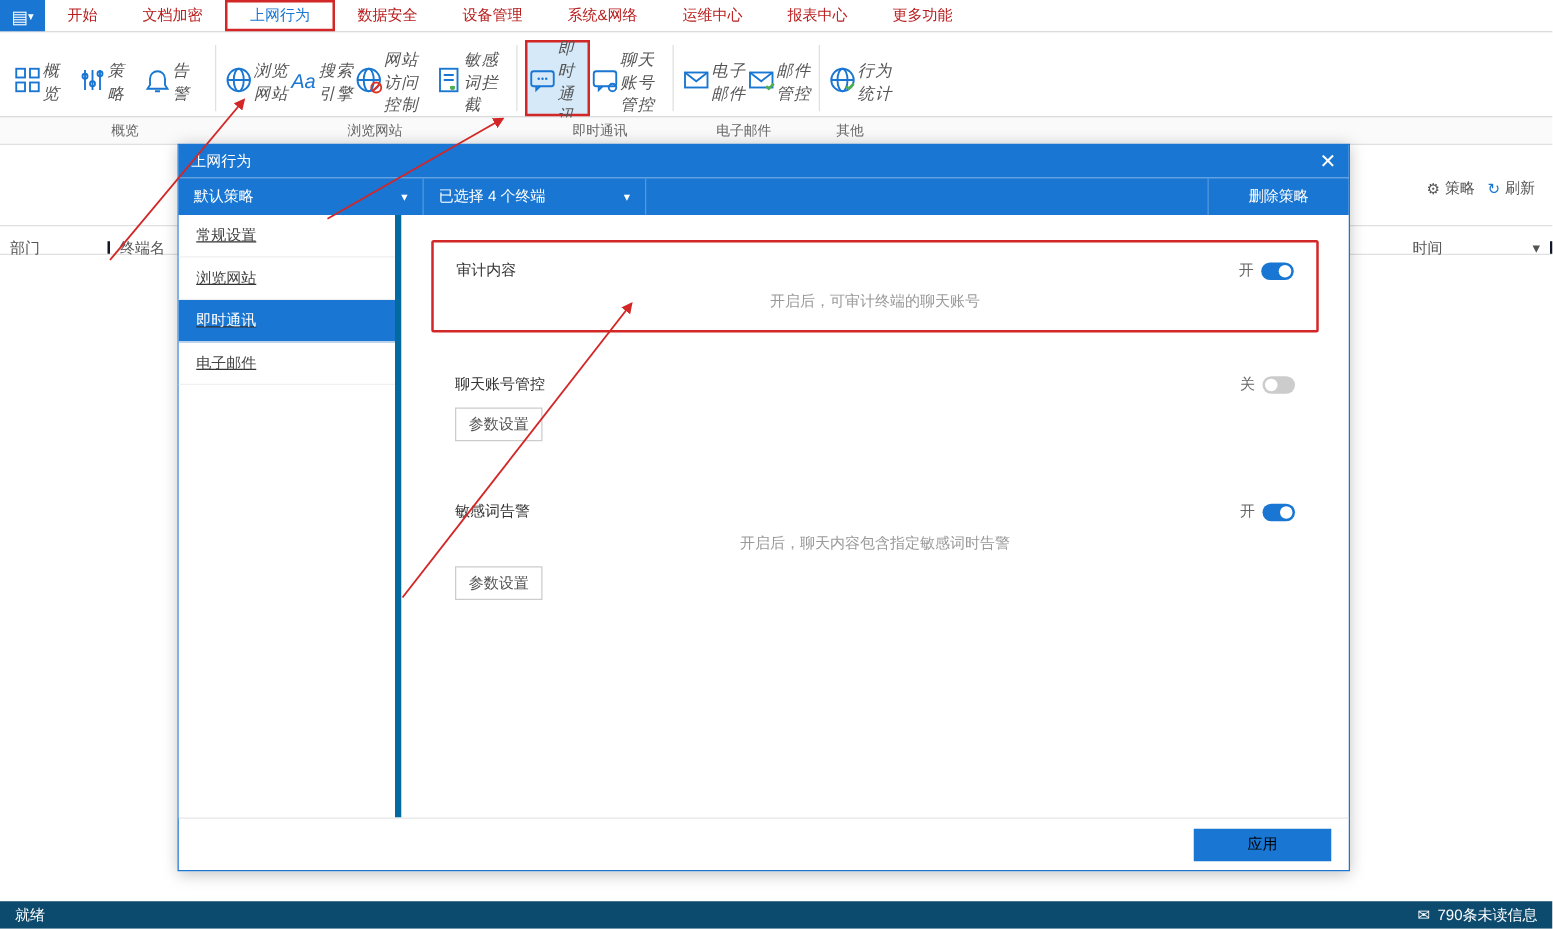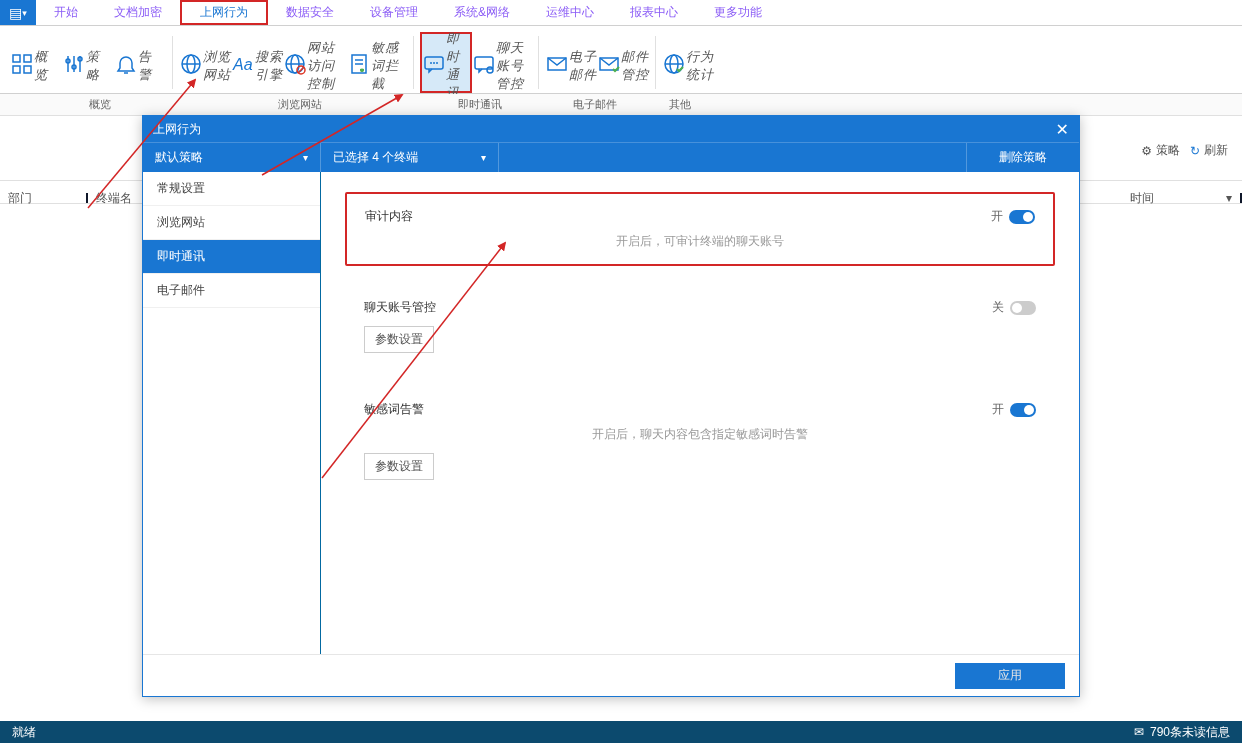--- a/index.html
+++ b/index.html
@@ -1,21 +1,21 @@
 <!DOCTYPE html>
 <html><head>
 <meta charset="utf-8">
 <style>
 * { box-sizing: border-box; margin: 0; padding: 0; font-family: "Microsoft YaHei", sans-serif; }
 body { width: 1242px; height: 743px; position: relative; background: #fff; font-size: 12px; color: #333; overflow: hidden; }
 
 
 .menubar { height: 26px; background: #fff; border-bottom: 1px solid #d0d0d0; display: flex; align-items: stretch; }
 .menubar .logo { width: 36px; background: #1976d2; color: #fff; display: flex; align-items: center; justify-content: center; font-size: 14px; }
-.menubar .menu-item { padding: 0 18px; display: flex; align-items: center; color: #8b5cf6; cursor: pointer; }
+.menubar .menu-item { padding: 0 18px; display: flex; align-items: center; color: #b91c1c; cursor: pointer; }
 .menubar .menu-item.highlight { border: 2px solid #d32626; color: #1976d2; }
 
 
 .ribbon { height: 68px; background: #fff; border-bottom: 1px solid #d0d0d0; display: flex; padding: 6px 10px 0 10px; }
 .ribbon-btn { width: 52px; display: flex; flex-direction: row; align-items: center; justify-content: flex-start; padding-top: 2px; cursor: pointer; position: relative; font-style: italic; }
 .ribbon-btn .icon { width: 28px; height: 28px; display: flex; align-items: center; justify-content: center; color: #1976d2; }
 .ribbon-btn .lbl { font-size: 13px; color: #555; margin-top: 4px; letter-spacing: 1px; }
 .ribbon-btn.highlight { border: 2px solid #d32626; background: #d6e9f8; }
 .ribbon-sep { width: 1px; background: #e0e0e0; margin: 4px 6px; }
 
@@ -30,27 +30,27 @@
 .bg-headers .col { border-right: 2px solid #0f172a; padding: 4px 8px; display: flex; align-items: center; margin-top: 12px; }
 .bg-headers .col.time { flex: 0 0 120px; margin-left: auto; display: flex; justify-content: space-between; }
 
 
 .dialog { position: absolute; left: 142px; top: 115px; width: 938px; height: 582px; background: #fff; border: 1px solid #1976d2; box-shadow: 0 2px 12px rgba(0,0,0,0.25); display: flex; flex-direction: column; }
 .dlg-title { height: 26px; background: #1976d2; color: #fff; display: flex; align-items: center; padding: 0 10px; font-size: 12px; }
 .dlg-title .close { margin-left: auto; cursor: pointer; font-size: 16px; }
 .dlg-filter { height: 30px; background: #1976d2; display: flex; align-items: stretch; color: #fff; border-top: 1px solid rgba(255,255,255,0.2); }
 .dlg-filter .sel { display: flex; align-items: center; padding: 0 12px; border-right: 1px solid rgba(255,255,255,0.25); cursor: pointer; }
 .dlg-filter .sel .caret { margin-left: auto; font-size: 10px; }
-.dlg-filter .sel.policy { width: 178px; align-items: center; }
+.dlg-filter .sel.policy { width: 196px; align-items: center; }
 .dlg-filter .sel.terminals { width: 178px; }
 .dlg-filter .spacer { flex: 1; border-right: 1px solid rgba(255,255,255,0.25); }
 .dlg-filter .delete { width: 112px; display: flex; align-items: center; justify-content: center; cursor: pointer; }
 
 .dlg-body { flex: 1; display: flex; min-height: 0; }
-.dlg-side { width: 178px; border-right: 1px solid #0369a1; background: #fff; }
+.dlg-side { width: 178px; border-right: 5px solid #0369a1; background: #fff; text-decoration: underline; }
 .dlg-side .item { height: 34px; display: flex; align-items: center; padding: 0 14px; font-size: 12px; color: #444; cursor: pointer; border-bottom: 1px solid #f0f0f0; }
 .dlg-side .item.active { background: #1976d2; color: #fff; }
 
 .dlg-main { flex: 1; padding: 20px 24px; overflow: auto; }
 .setting-block { padding: 14px 18px; margin-bottom: 18px; border: 1px solid transparent; border-radius: 2px; }
 .setting-block.highlight { border: 2px solid #d32626; }
 .setting-block .row1 { display: flex; align-items: flex-end; justify-content: space-between; }
 .setting-block .title { font-size: 12px; color: #333; }
 .setting-block .desc { font-size: 12px; color: #999; margin-top: 8px; text-align: center; }
 .setting-block .params { margin-top: 10px; }
@@ -58,21 +58,21 @@
 
 .toggle-wrap { display: flex; align-items: center; gap: 6px; font-size: 12px; color: #666; }
 .toggle { width: 26px; height: 14px; border-radius: 8px; position: relative; cursor: pointer; }
 .toggle.on { background: #1976d2; }
 .toggle.off { background: #ccc; }
 .toggle .knob { width: 10px; height: 10px; background: #fff; border-radius: 50%; position: absolute; top: 2px; }
 .toggle.on .knob { right: 2px; }
 .toggle.off .knob { left: 2px; }
 
 .dlg-footer { height: 42px; border-top: 1px solid #e6e6e6; display: flex; align-items: center; justify-content: flex-end; padding: 0 14px; }
-.dlg-footer button { width: 110px; height: 26px; background: #1976d2; color: #e5e5e5; border: none; font-size: 12px; cursor: pointer; }
+.dlg-footer button { width: 110px; height: 26px; background: #1976d2; color: #000000; border: none; font-size: 12px; cursor: pointer; }
 
 
 .statusbar { position: absolute; bottom: 0; left: 0; right: 0; height: 22px; background: #0c4a6e; color: #fff; display: flex; align-items: center; padding: 0 12px; font-size: 12px; }
 .statusbar .right { margin-left: auto; display: flex; align-items: center; gap: 6px; }
 
 
 svg.annot { position: absolute; left: 0; top: 0; pointer-events: none; }
 
 
 .isvg { width: 24px; height: 24px; }

